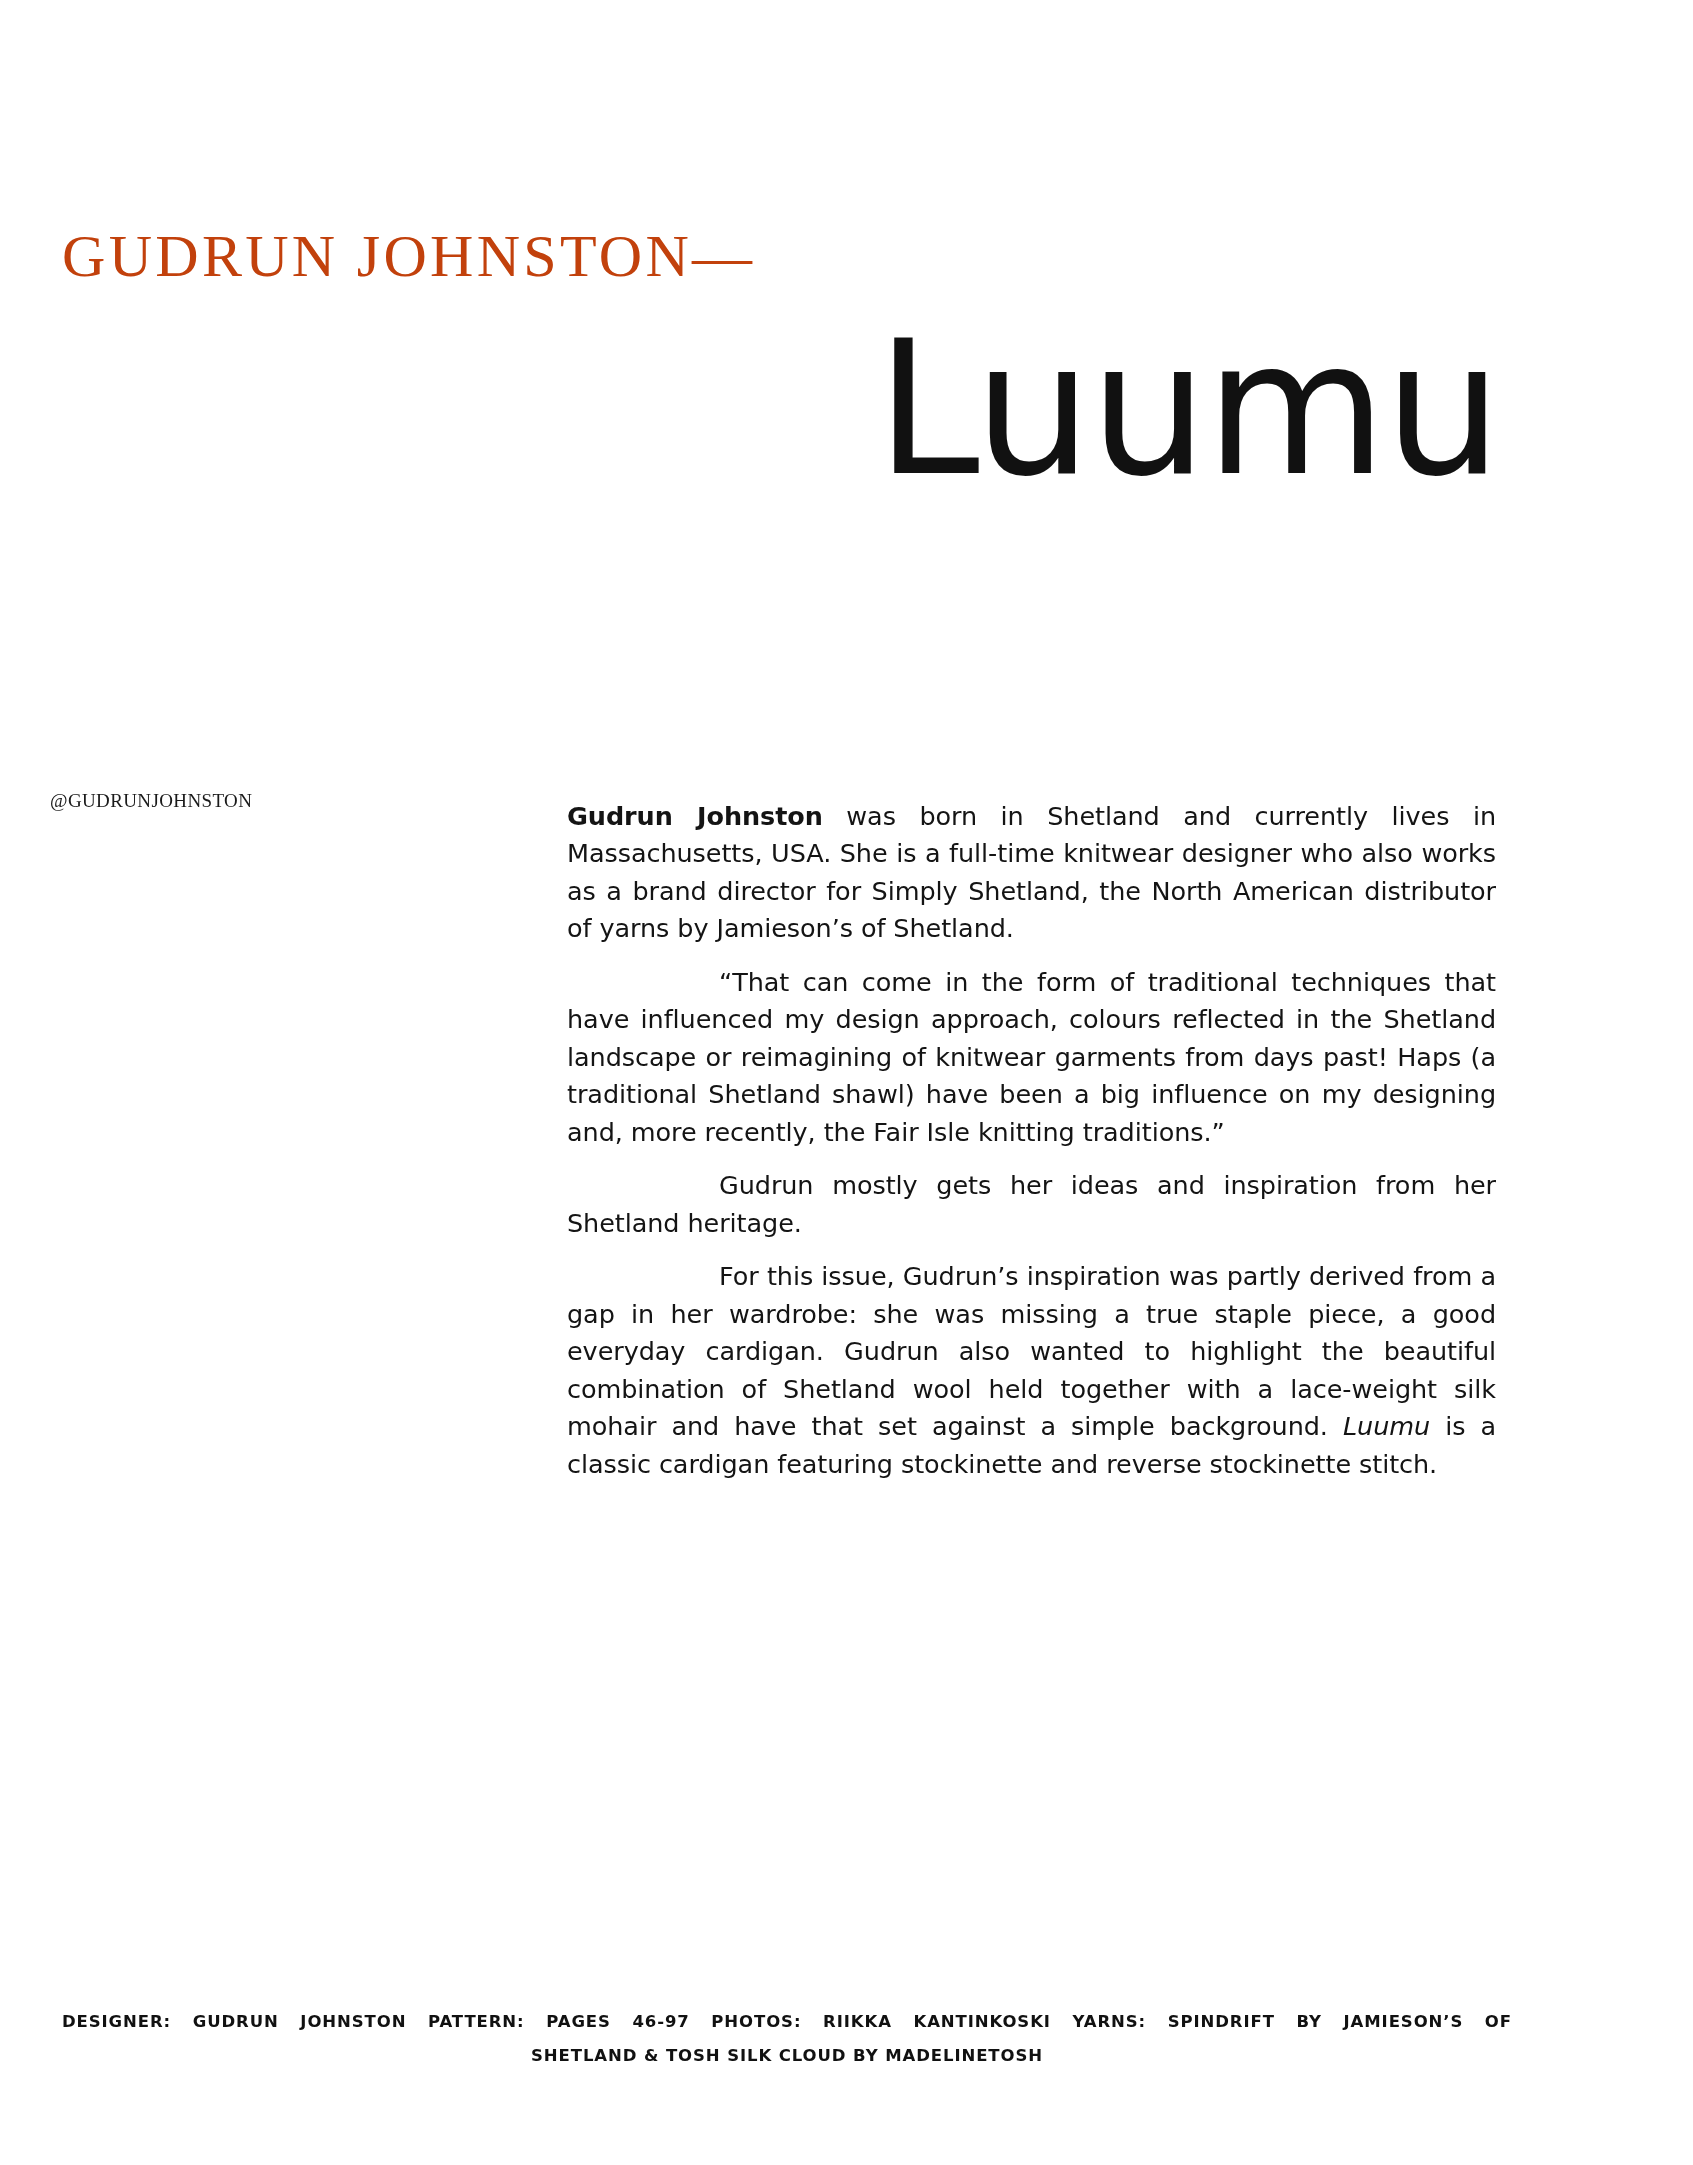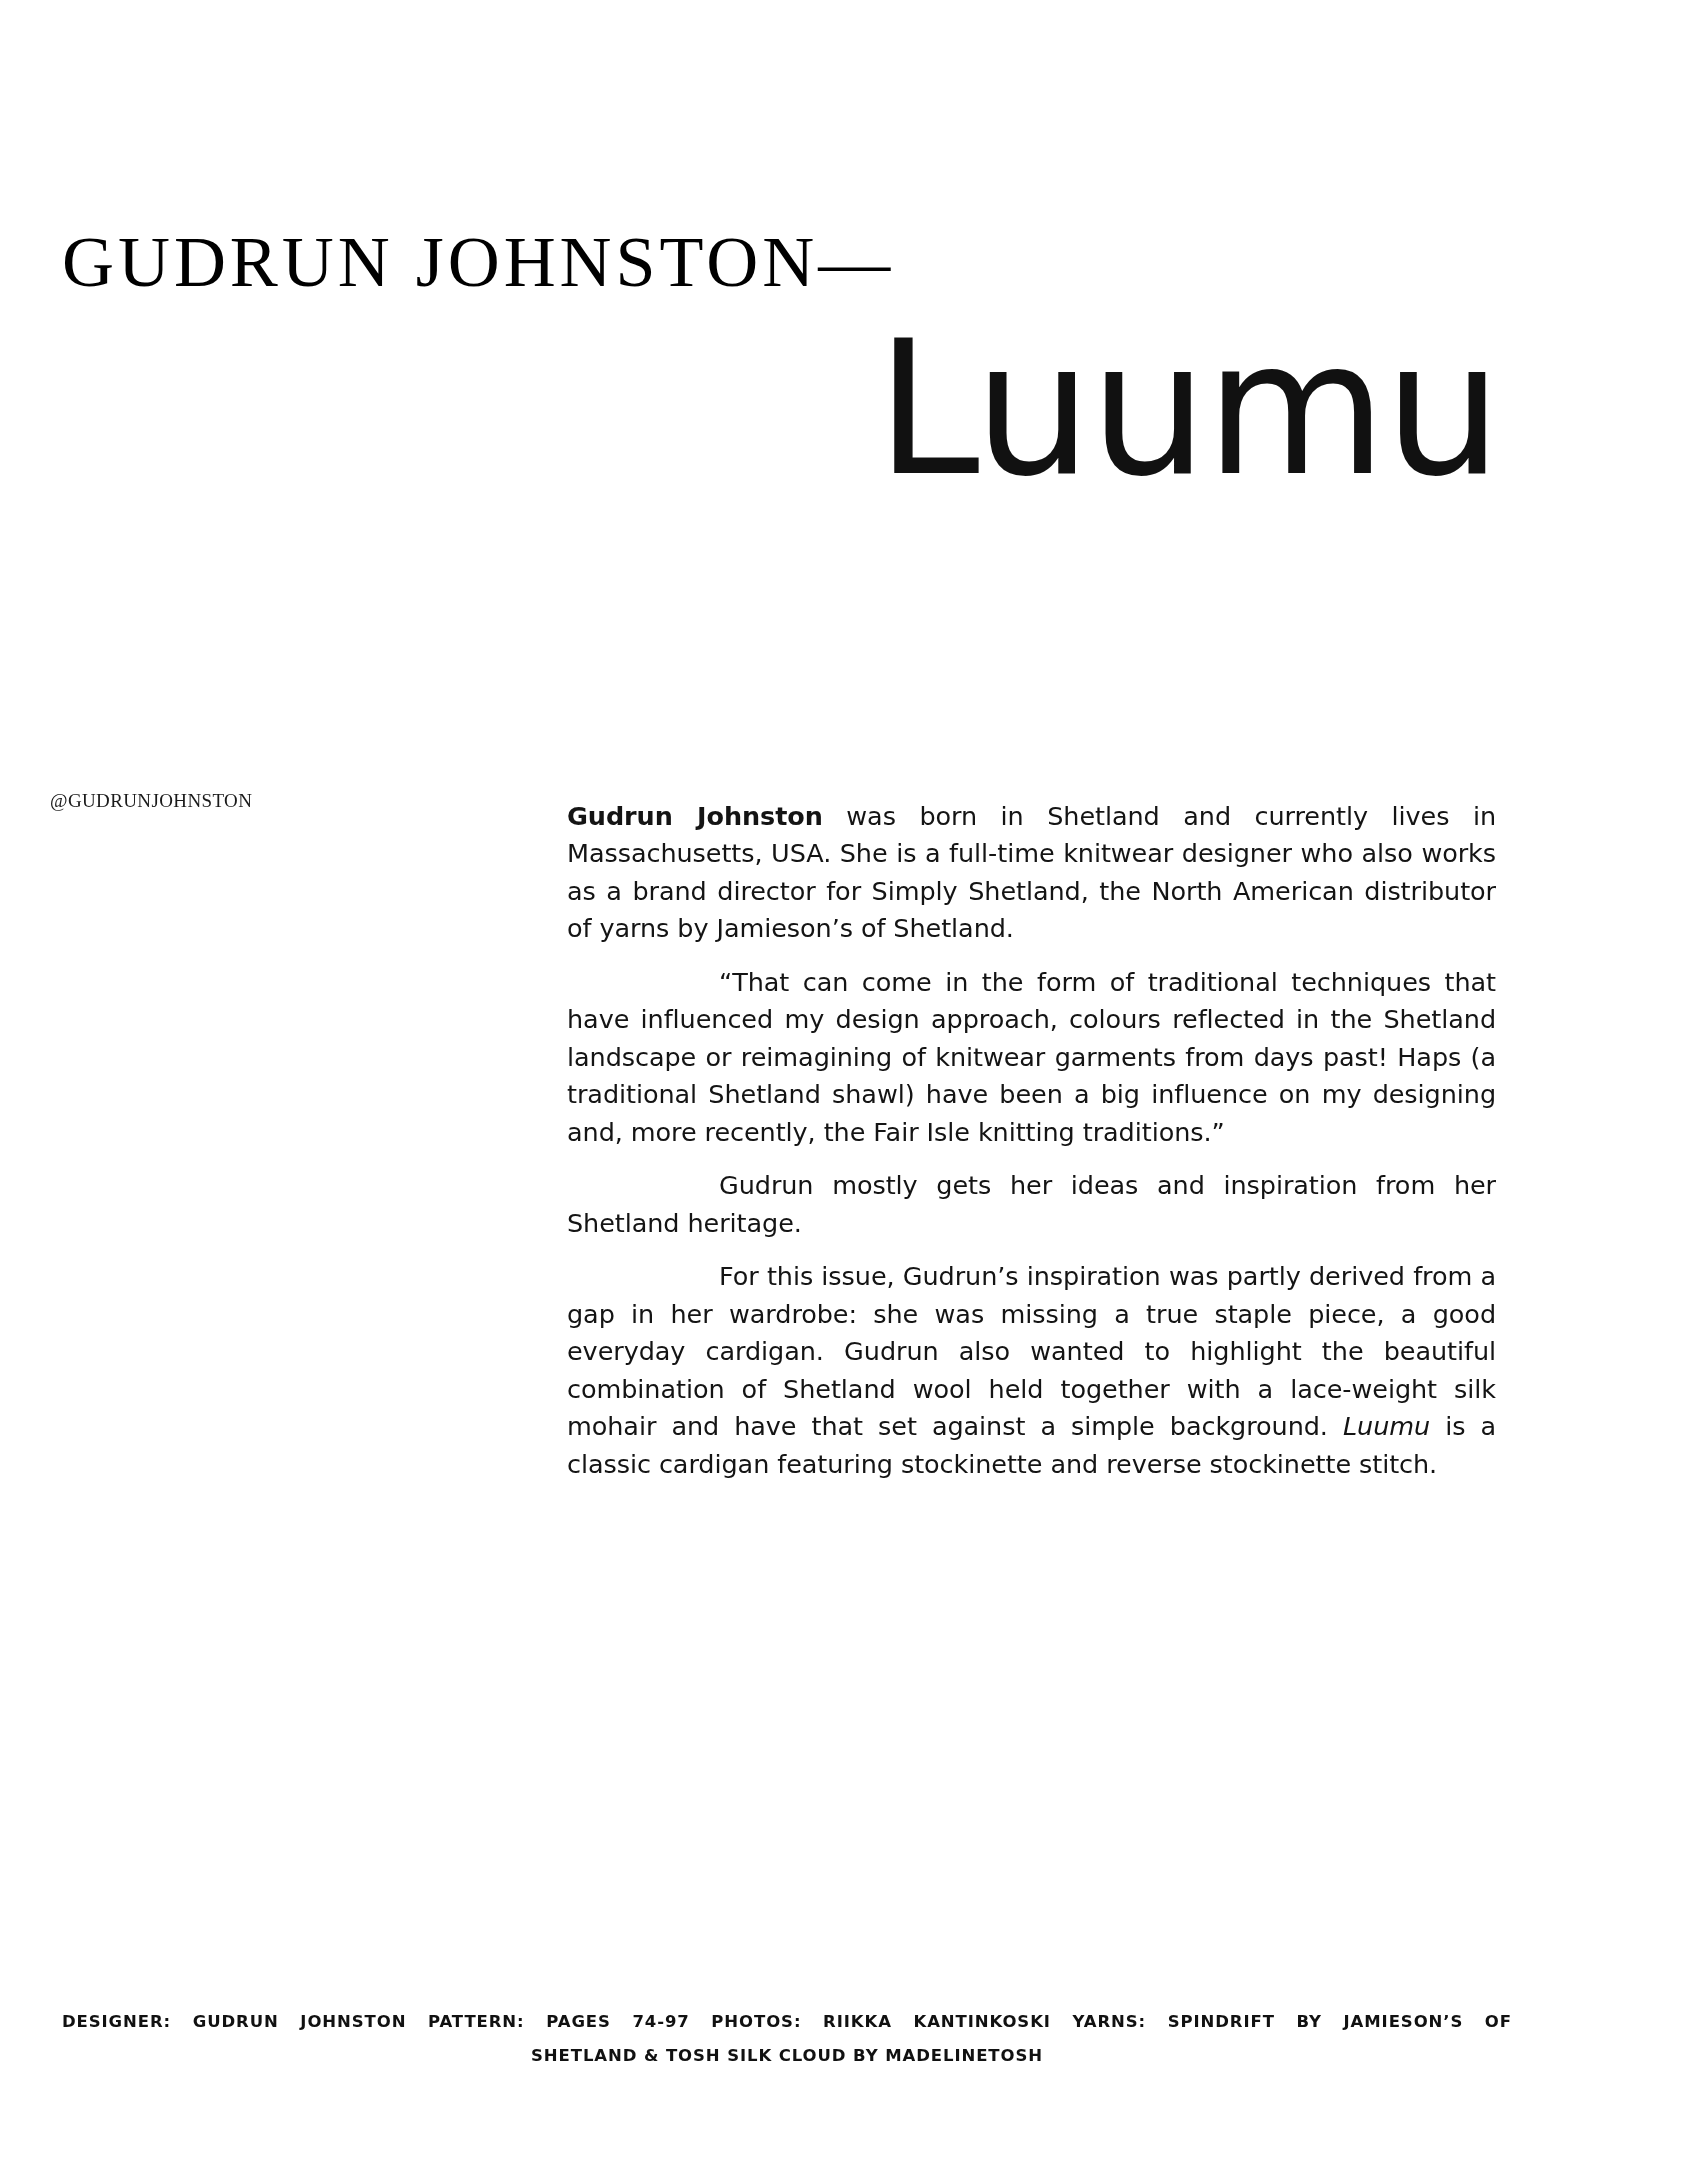--- a/index.html
+++ b/index.html
@@ -23,26 +23,26 @@
 
   
   .masthead {
     position: absolute;
     left: 62px;
     top: 228px;
     width: 1570px;
   }
   .designer-name {
     font-family: "Liberation Serif", serif;
-    font-size: 72px;
+    font-size: 60px;
     line-height: 0.95;
     letter-spacing: 0.055em;
     font-weight: 400;
     white-space: nowrap;
-    color: #000000;
+    color: #c2410c;
   }
   .designer-name .dash {
     letter-spacing: 0;
   }
   .title-wrap {
     position: absolute;
     left: 0;
     top: 88px;
     width: 1438px;
     text-align: right;
@@ -139,17 +139,17 @@
   <div class="handle">@GUDRUNJOHNSTON</div>
 
   <div class="bodycopy">
     <p><span class="lead-name">Gudrun Johnston</span><span> was born in Shetland and currently lives in Massachusetts, USA. She is a full-time knitwear designer who also works as a brand director for Simply Shetland, the North American distributor of yarns by Jamieson’s of Shetland.</span></p>
     <p class="indent">“That can come in the form of traditional techniques that have influenced my design approach, colours reflected in the Shetland landscape or reimagining of knitwear garments from days past! Haps (a traditional Shetland shawl) have been a big influence on my designing and, more recently, the Fair Isle knitting traditions.”</p>
     <p class="indent">Gudrun mostly gets her ideas and inspiration from her Shetland heritage.</p>
     <p class="indent"><span>For this issue, Gudrun’s inspiration was partly derived from a gap in her wardrobe: she was missing a true staple piece, a good everyday cardigan. Gudrun also wanted to highlight the beautiful combination of Shetland wool held together with a lace-weight silk mohair and have that set against a simple background. </span><span class="ital">Luumu</span><span> is a classic cardigan featuring stockinette and reverse stockinette stitch.</span></p>
   </div>
 
   <div class="credits">
-    <div class="line1">DESIGNER:  GUDRUN  JOHNSTON  PATTERN:  PAGES  74-97  PHOTOS:  RIIKKA  KANTINKOSKI  YARNS:  SPINDRIFT  BY  JAMIESON’S  OF</div>
+    <div class="line1">DESIGNER:  GUDRUN  JOHNSTON  PATTERN:  PAGES  46-97  PHOTOS:  RIIKKA  KANTINKOSKI  YARNS:  SPINDRIFT  BY  JAMIESON’S  OF</div>
     <div class="line2">SHETLAND &amp; TOSH SILK CLOUD  BY MADELINETOSH</div>
   </div>
 
 </div>
 
 </body></html>

